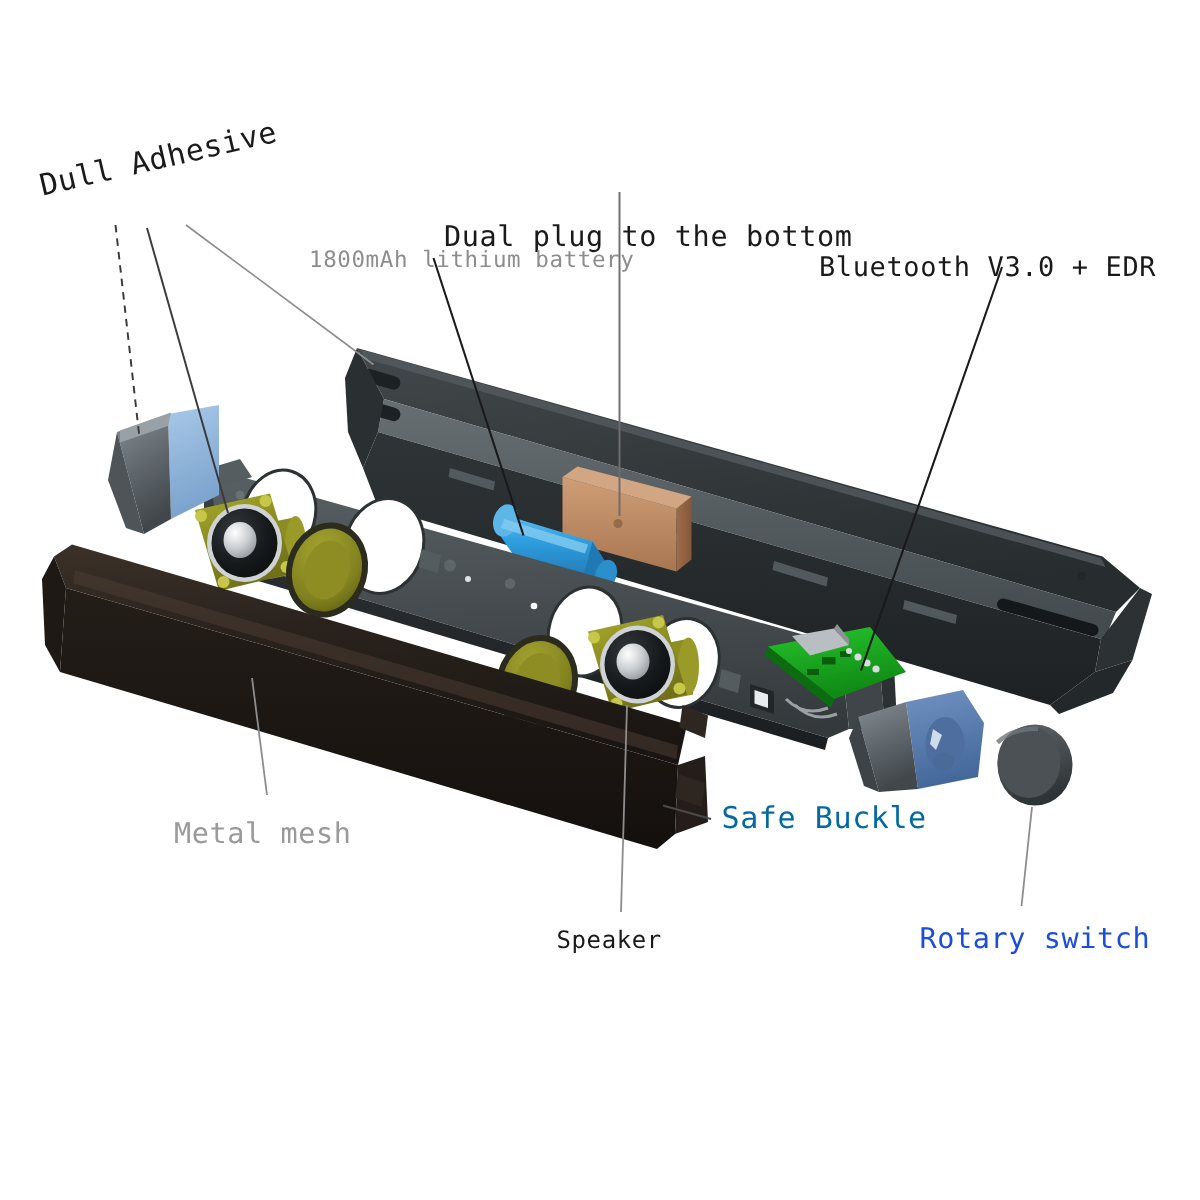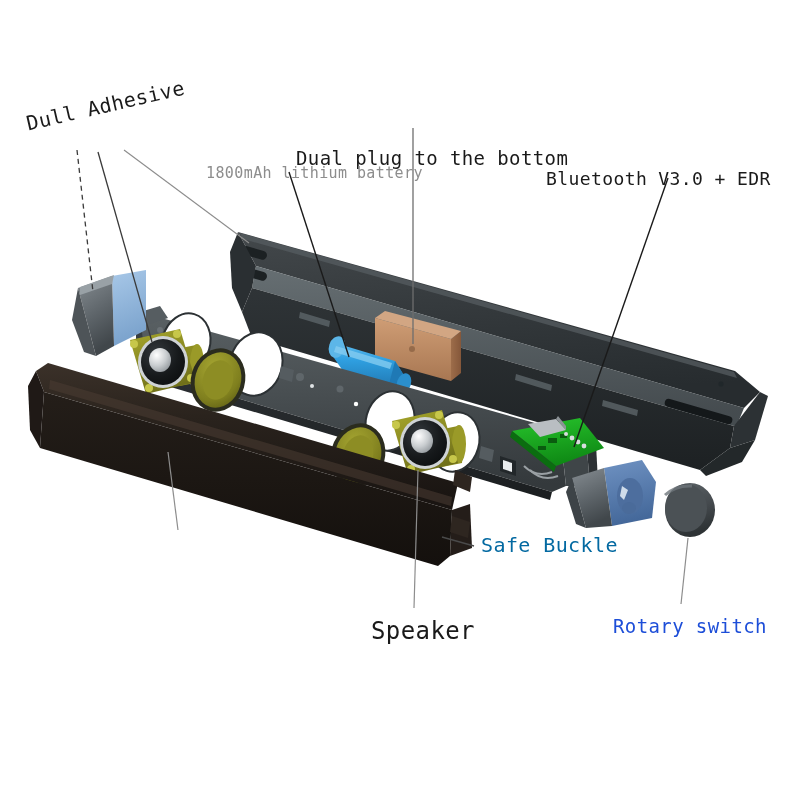--- a/index.html
+++ b/index.html
@@ -326,20 +326,21 @@
   </svg>
 
   <div class="callout" style="left:24px; top:112px; font-size:20px; color:#1a1a1a; transform:rotate(-13deg); transform-origin:left top;">Dull Adhesive</div>
 
   <div class="callout" style="left:296px; top:119px; font-size:19px; color:#1a1a1a;margin-top:28px;">Dual plug to the bottom</div>
 
   <div class="callout" style="left:206px; top:164px; font-size:15px; color:#8d8d8d;">1800mAh lithium battery</div>
 
   <div class="callout" style="left:546px; top:168px; font-size:18px; color:#1a1a1a;">Bluetooth V3.0 + EDR</div>
 
+  <div class="callout" style="left:116px; top:545px; font-size:19px; color:#9a9a9a;">Metal mesh</div>
 
   <div class="callout" style="left:481px; top:533px; font-size:20px; color:#0369a1;">Safe Buckle</div>
 
-  <div class="callout" style="left:371px; top:617px; font-size:24px; color:#1a1a1a;">Speaker</div>
+  <div class="callout" style="left:371px; top:617px; font-size:16px; color:#1a1a1a;">Speaker</div>
 
   <div class="callout" style="left:613px; top:615px; font-size:19px; color:#1d4ed8;">Rotary switch</div>
 
 </div>
 
 </body></html>

